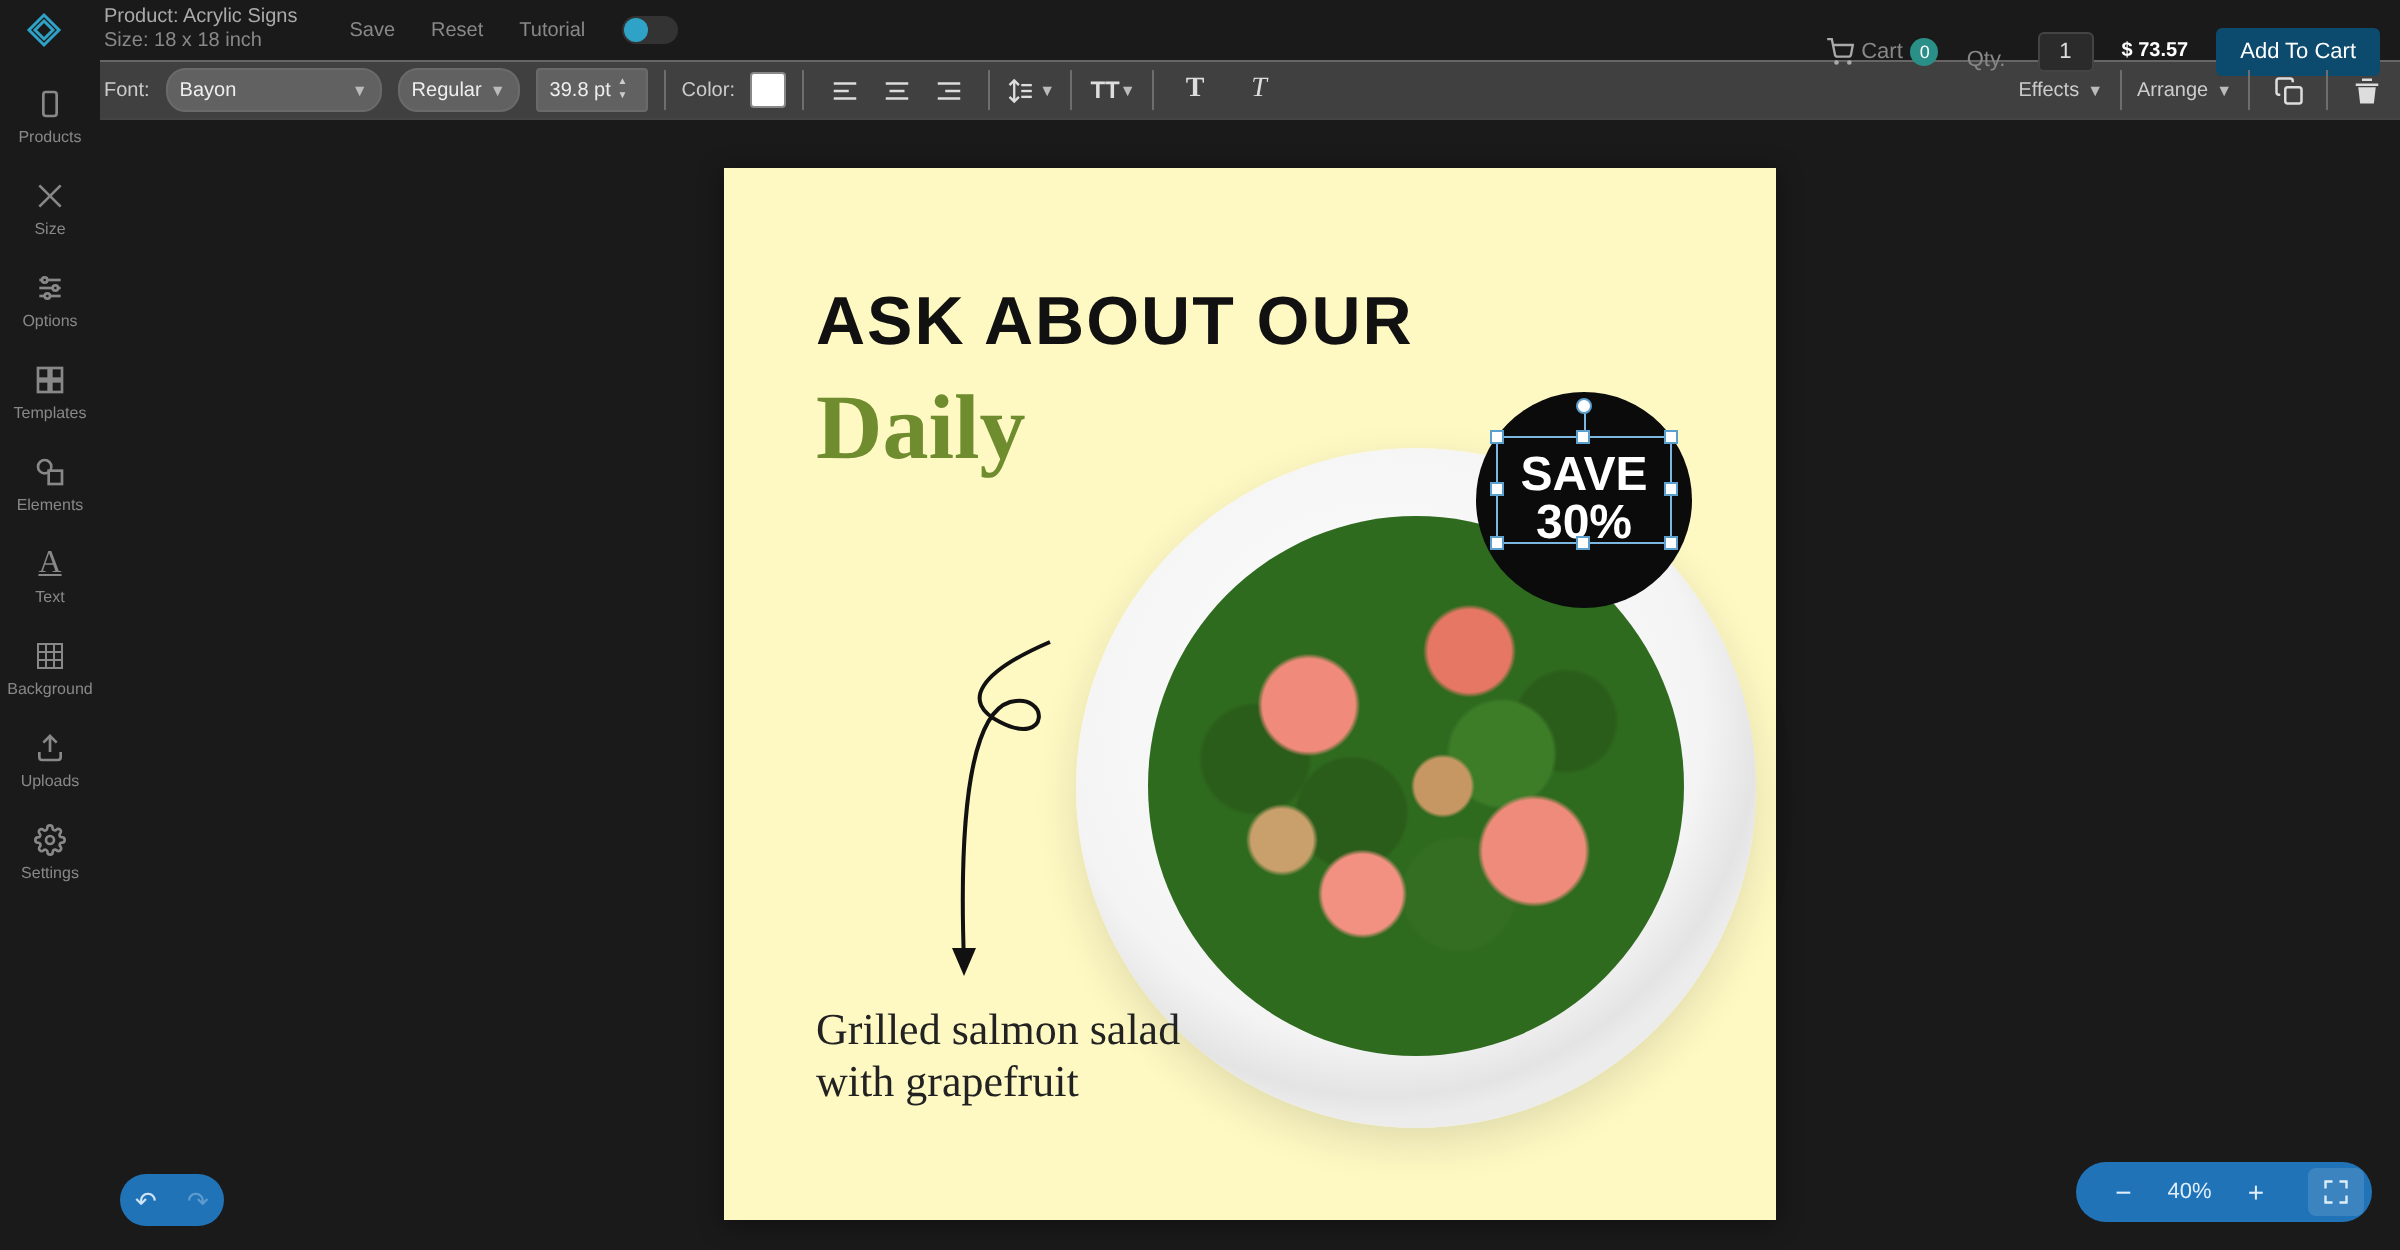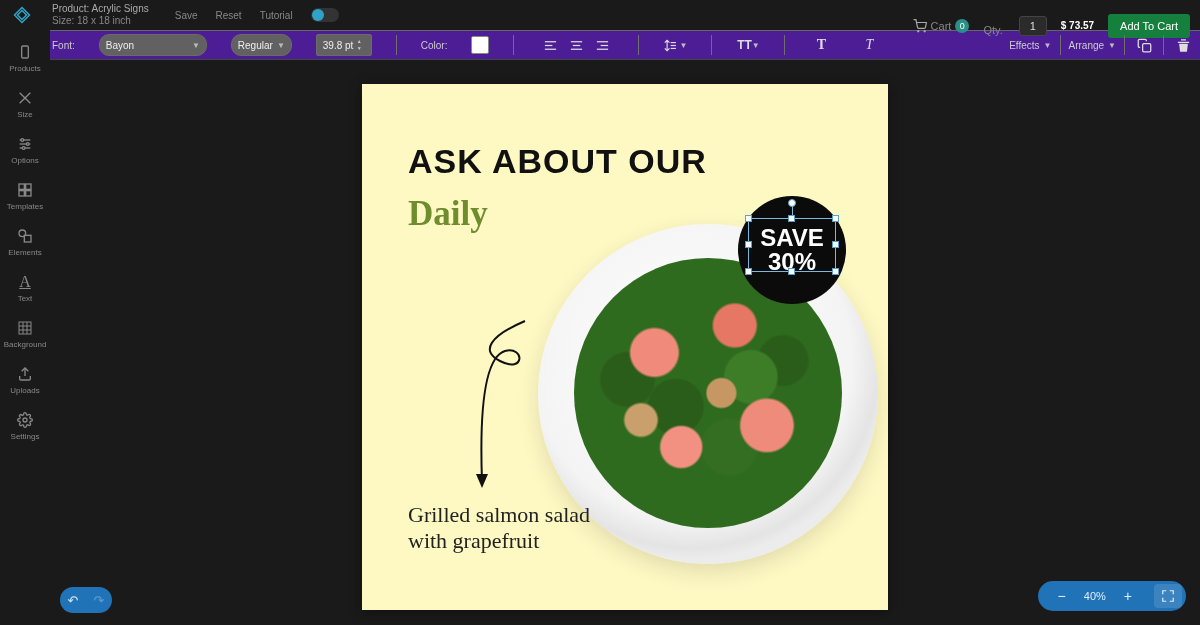--- a/index.html
+++ b/index.html
@@ -44,31 +44,31 @@
     width: 14px; height: 14px; border-radius: 7px;
     font-size: 9px; display: flex; align-items: center; justify-content: center;
   }
   .qty-wrap { display: flex; align-items: flex-end; gap: 16px; }
   .qty-input {
     width: 28px; height: 20px; background: #2b2b2b; border: 1px solid #444;
     border-radius: 3px; color: #ddd; text-align: center; font-size: 11px;
   }
   .price { color: #fff; font-size: 10px; font-weight: bold; }
   .add-cart-btn {
-    background: #15803d; color: #fff; border: none;
+    background: #0c4a6e; color: #fff; border: none;
     padding: 6px 12px; border-radius: 3px; font-size: 11px; cursor: pointer;
   }
 
   
   .toolbar {
-    height: 30px; background: #4c1d95; border-top: 1px solid #666; border-bottom: 1px solid #444;
+    height: 30px; background: #404040; border-top: 1px solid #666; border-bottom: 1px solid #444;
     display: flex; align-items: center;
     padding: 0 6px 0 52px;
     font-size: 10px; color: #ccc;
-    gap: 24px;
+    gap: 8px;
   }
   .tb-label { color: #ccc; }
   .tb-select {
     background: #616161; border: 1px solid #6a6a6a; color: #eee;
     height: 22px; display: flex; align-items: center; justify-content: space-between;
     padding: 0 6px; border-radius: 10px; cursor: pointer;
   }
   .font-select { width: 108px; }
   .weight-select { width: 61px; }
   .size-box {
@@ -123,21 +123,21 @@
   }
   .hd {
     position: absolute; left: 46px; top: 58px;
     font-family: Arial, sans-serif;
     font-weight: 900; font-size: 34px; letter-spacing: 1px;
     color: #111;
   }
   .specials {
     position: absolute; left: 46px; top: 104px;
     font-family: Georgia, "Times New Roman", serif;
-    font-size: 35px; line-height: 52px; font-weight: 700;
+    font-size: 46px; line-height: 52px; font-weight: 700;
     color: #6f8c2f;
   }
   .desc {
     position: absolute; left: 46px; bottom: 56px;
     font-family: Georgia, serif; color: #222;
     font-size: 22px; line-height: 26px;
   }
   .plate {
     position: absolute; right: 10px; top: 140px;
     width: 340px; height: 340px; border-radius: 50%;

